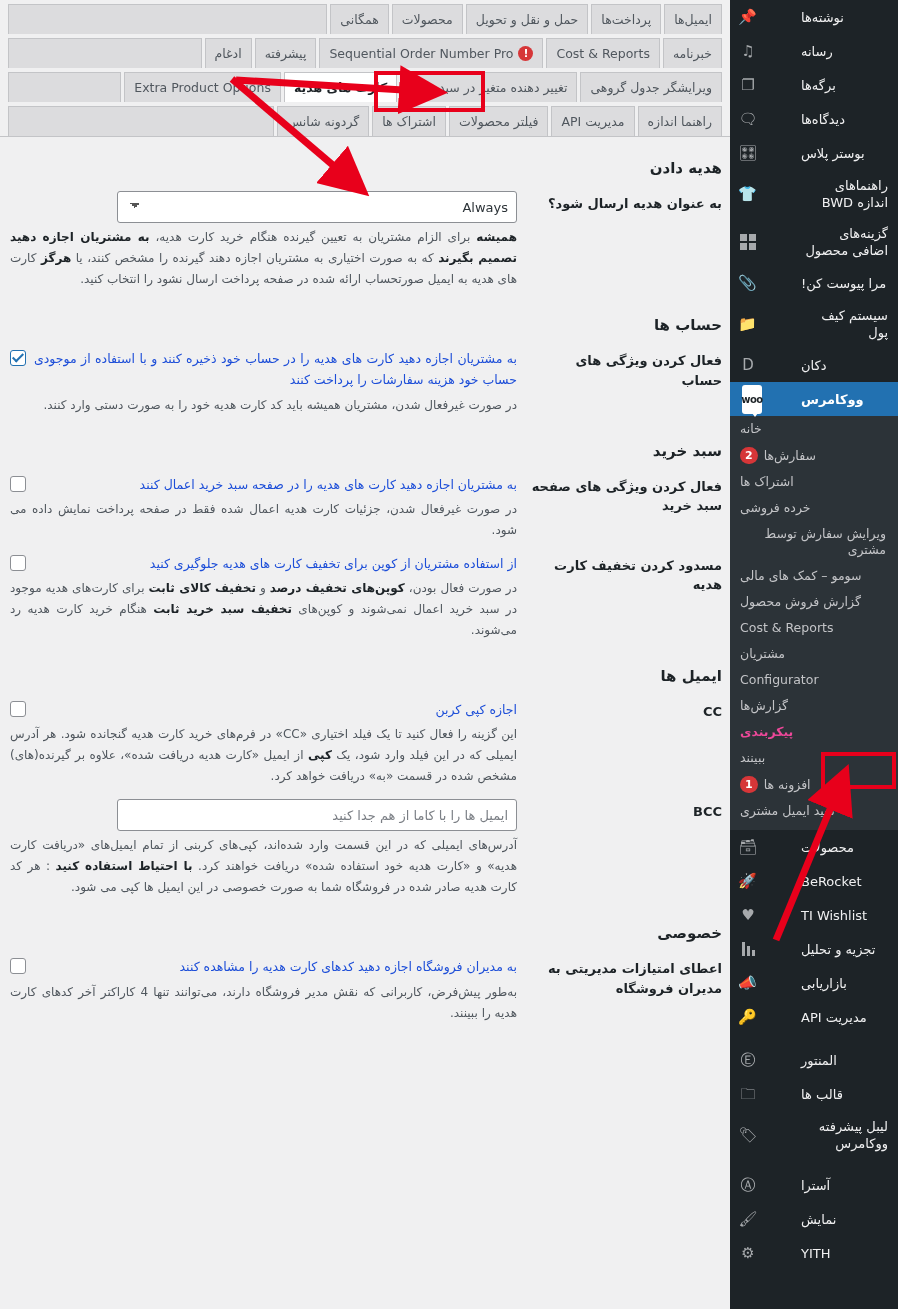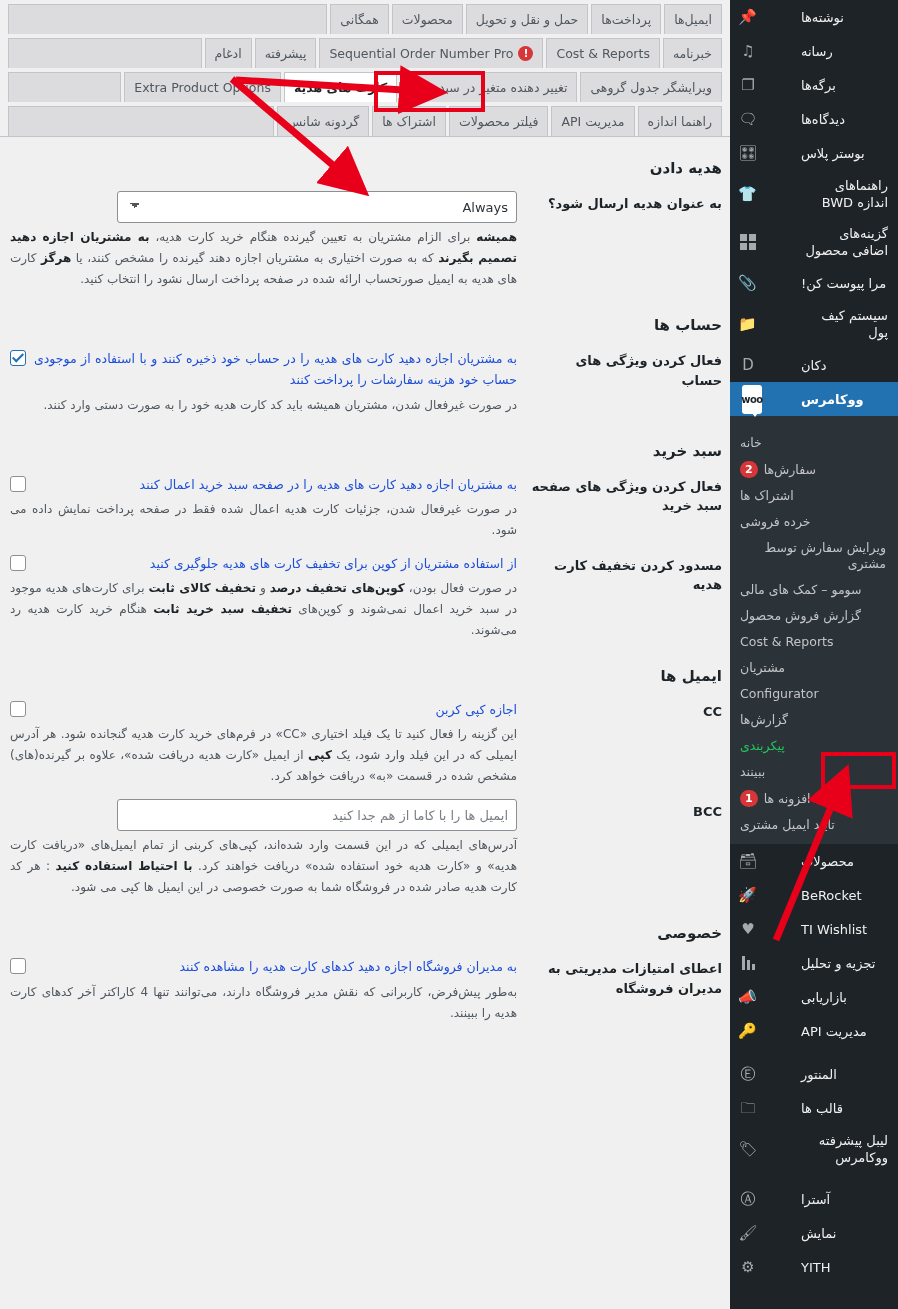--- a/index.html
+++ b/index.html
@@ -40,30 +40,30 @@
   .menu-item.current{
     background:#2271b1;color:#fff;font-weight:600;
   }
   .menu-item.current .micon{color:#fff;}
   .menu-item.current:after{
     content:"";position:absolute;left:-8px;top:50%;
     transform:translateY(-50%);
     border-style:solid;border-width:8px 8px 8px 0;
     border-color:transparent #2271b1 transparent transparent;
   }
-  .submenu{background:#2c3338;padding:14px 0 6px 0;}
+  .submenu{background:#2c3338;padding:0 0 6px 0;}
   .submenu .sub-item{
     display:flex;align-items:center;justify-content:flex-end;
     gap:6px;
     padding:5px 12px 5px 10px;
     font-size:12.5px;line-height:16px;
     color:#c3c4c7;text-align:right;
     position:relative;
   }
-  .submenu .sub-item.active{color:#22c55e;font-weight:400;}
+  .submenu .sub-item.active{color:#ec4899;font-weight:700;}
   .badge{
     display:inline-flex;align-items:center;justify-content:center;
     min-width:17px;height:17px;padding:0 5px;
     border-radius:10px;background:#d63638;color:#fff;
     font-size:11px;font-weight:600;box-sizing:border-box;
   }
   .menu-sep{height:9px;}
 
   
   .woo-badge{

